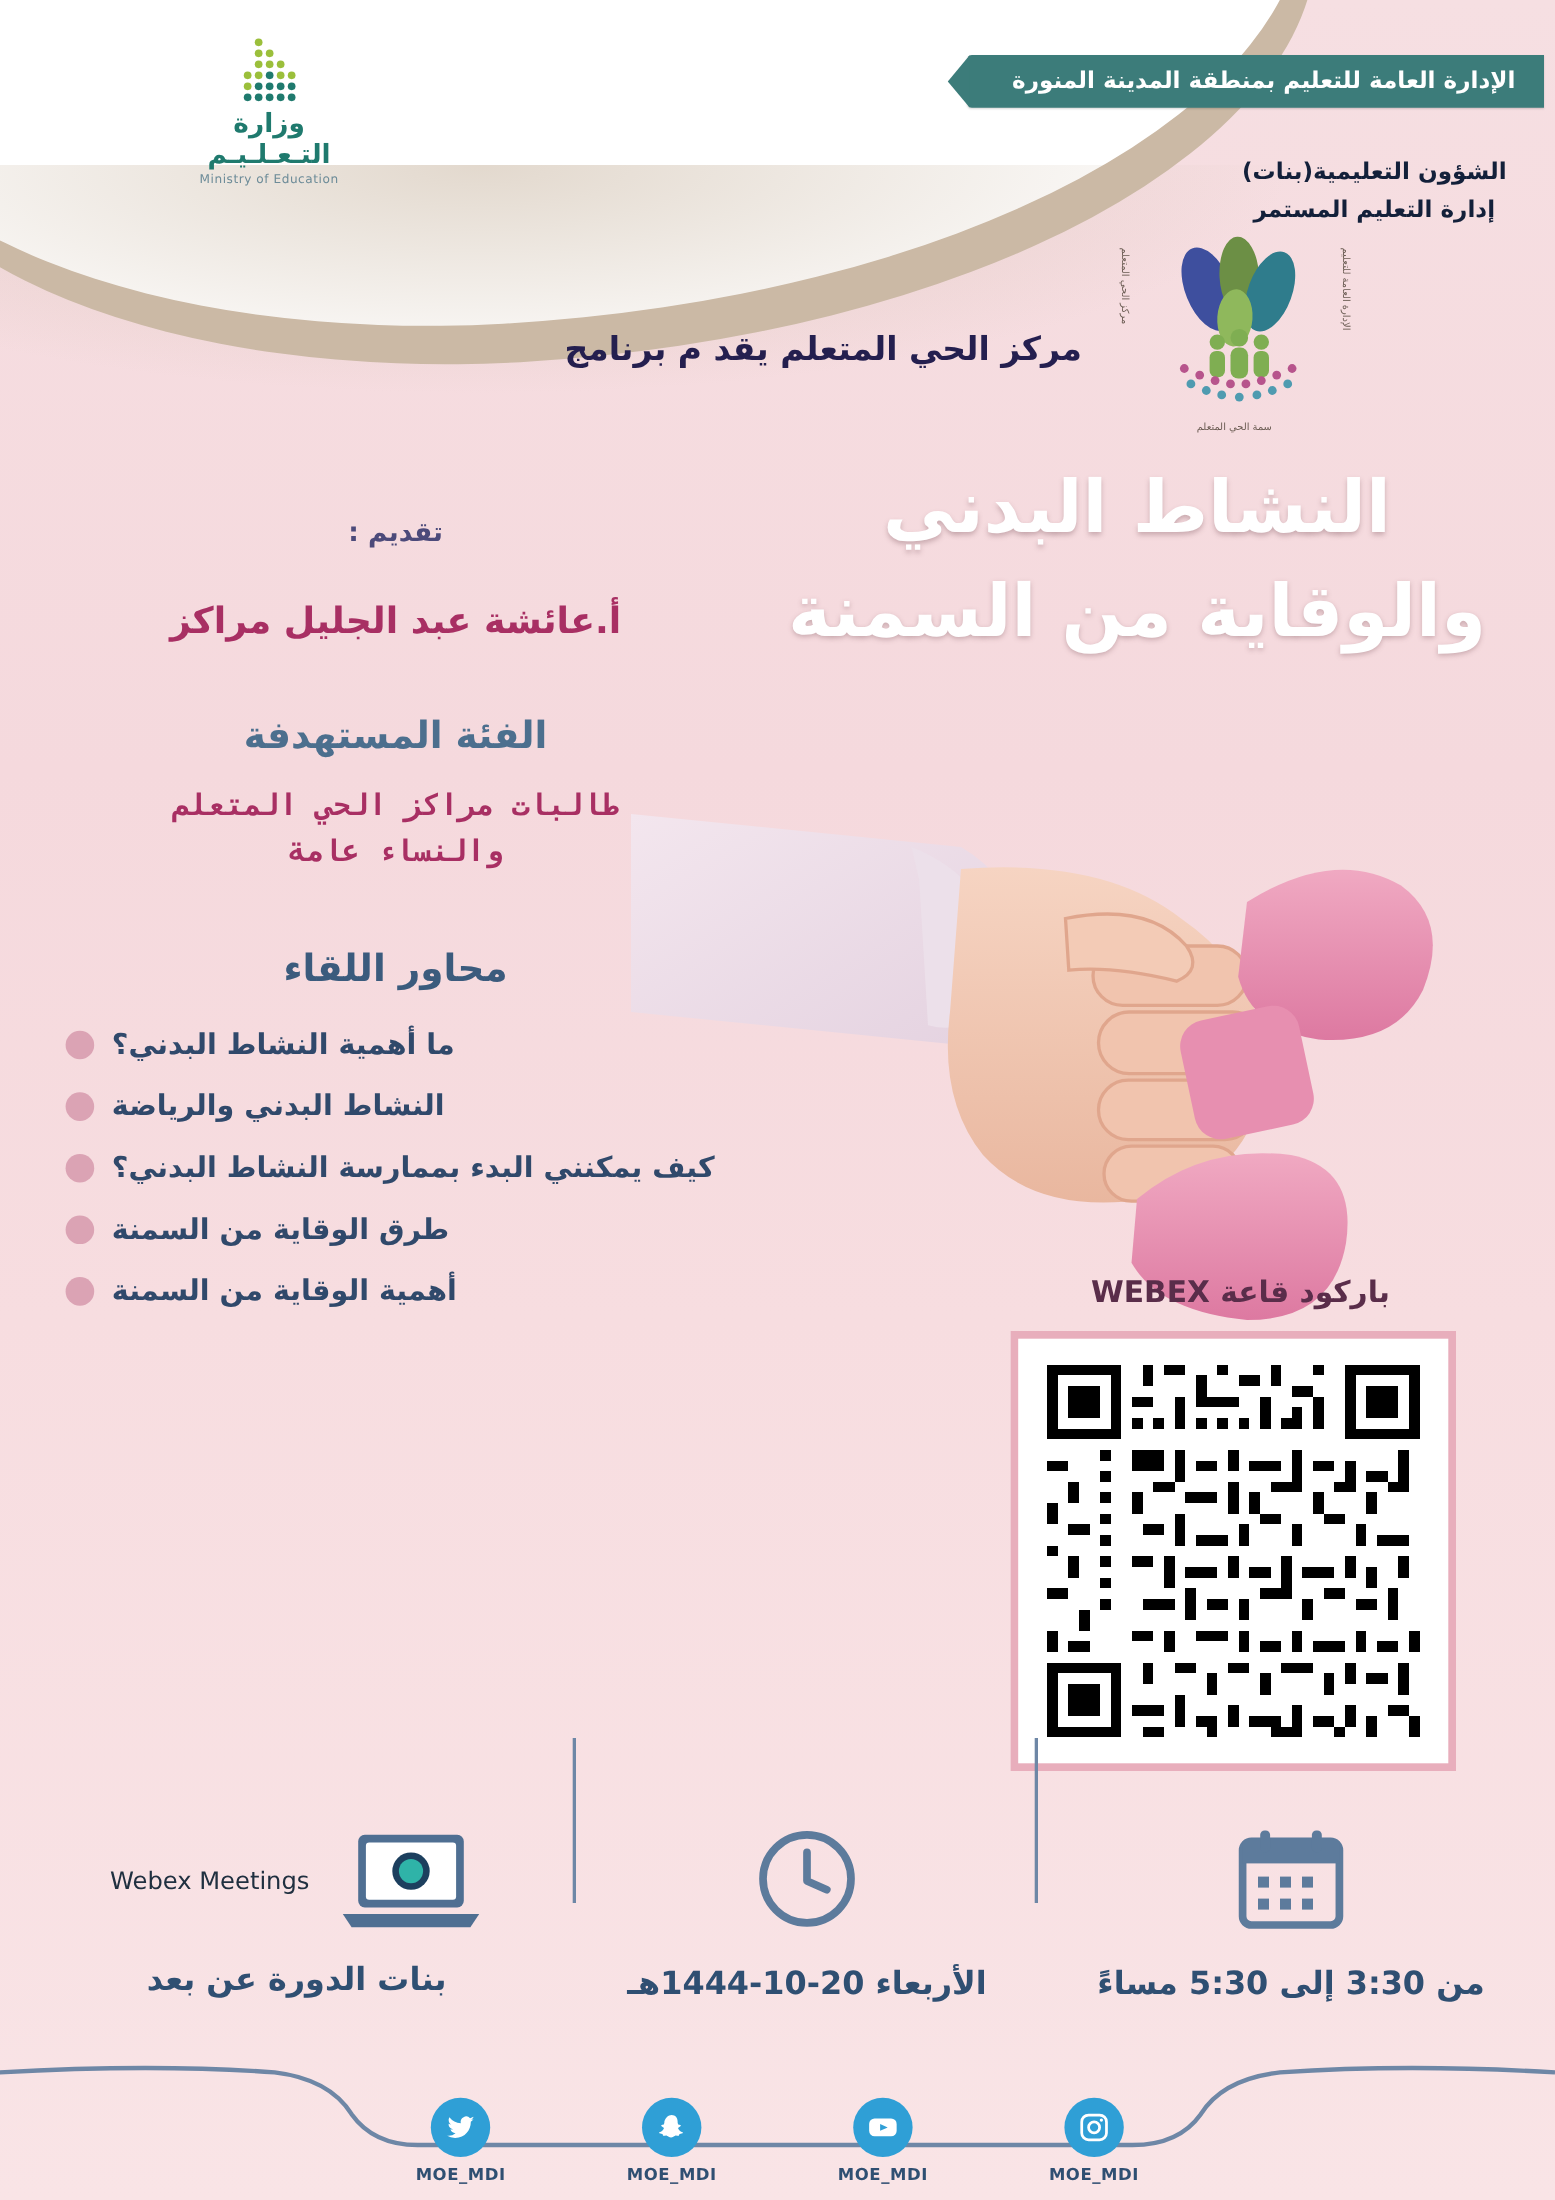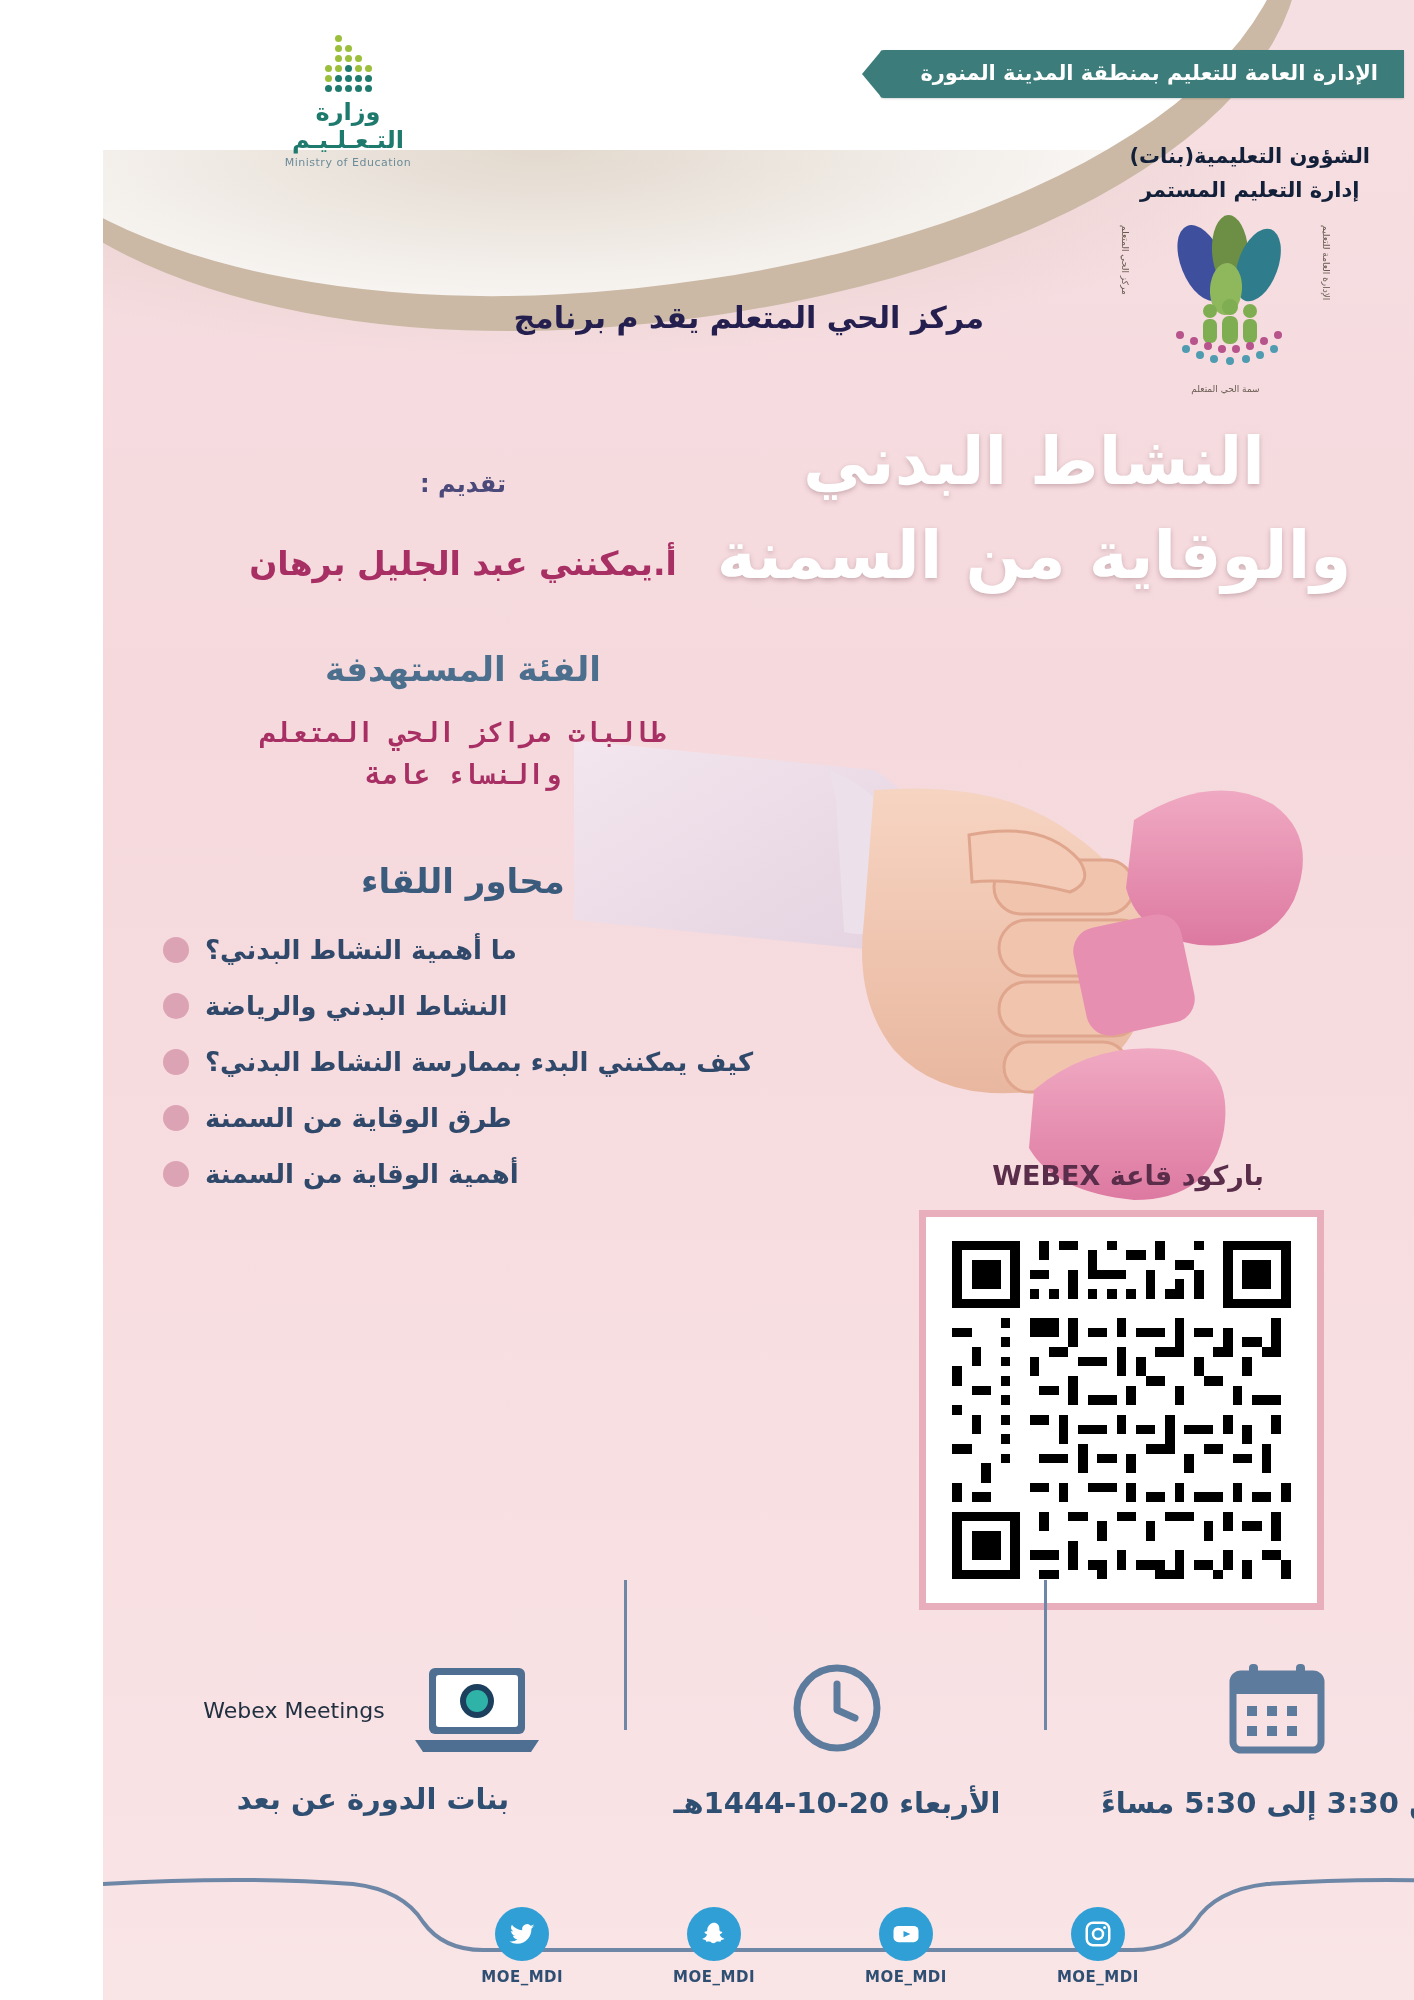--- a/index.html
+++ b/index.html
@@ -3,21 +3,21 @@
 <meta charset="utf-8">
 <style>
   * { box-sizing: border-box; margin: 0; padding: 0; }
   html, body {
     width: 1414px; height: 2000px;
     font-family: "DejaVu Sans", "Liberation Sans", sans-serif;
     overflow: hidden;
   }
   .poster {
     position: relative;
-    width: 1311px; height: 2000px;
+    width: 1414px; height: 2000px;
     background: linear-gradient(180deg, #f6dfe2 0%, #f5d9dd 35%, #f7dde0 60%, #f9e4e6 100%);
     overflow: hidden;
   }
   .top-arc {
     position: absolute;
     top: -295px; left: -120px;
     width: 1320px; height: 620px;
     background: #cbb9a5;
     border-radius: 0 0 62% 48%;
     transform: rotate(-3.2deg);
@@ -292,21 +292,21 @@
 
     <path d="M395 215 Q470 200 505 240 Q520 262 496 272 Q440 258 398 262 Z" fill="#f3cbb6" stroke="#e0a68d" stroke-width="3"></path>
 
     <path d="M560 200 Q640 150 700 185 Q745 218 720 280 Q695 330 625 325 Q565 316 552 268 Z" fill="url(#bell)"></path>
     <rect x="505" y="300" width="110" height="110" rx="24" fill="#e78fb0" transform="rotate(-12 560 355)"></rect>
     <path d="M460 470 Q520 420 600 430 Q660 442 650 510 Q638 580 560 580 Q480 572 455 528 Z" fill="url(#bell)"></path>
   </svg>
 
   <div class="rcol">
     <div class="label-presenter">تقديم  :</div>
-    <div class="presenter-name">أ.يمكنني عبد الجليل برهان</div>
+    <div class="presenter-name">أ.عائشة عبد الجليل مراكز</div>
 
     <div class="label-target">الفئة المستهدفة</div>
     <div class="target-text">
       <div>طالبات مراكز الحي المتعلم</div>
       <div>والنساء عامة</div>
     </div>
 
     <div class="label-topics">محاور اللقاء</div>
     <div class="topics">
       <div class="topic-row">

